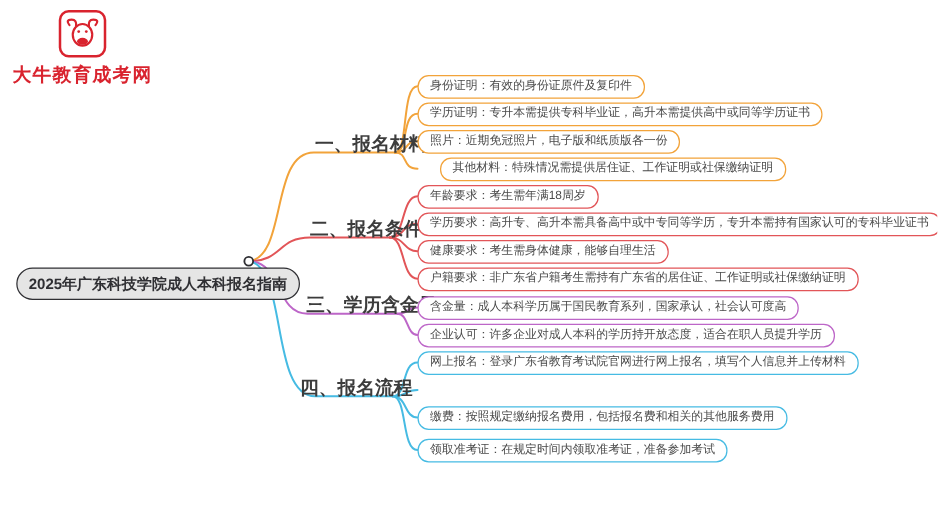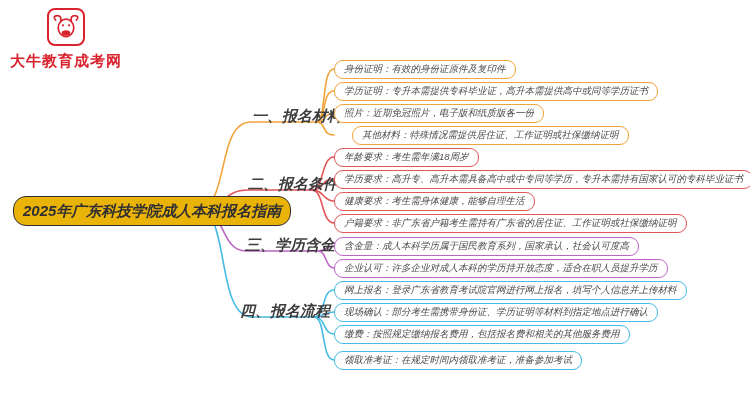--- a/index.html
+++ b/index.html
@@ -2,26 +2,26 @@
 <html><head>
 <meta charset="utf-8">
 <style>
   html,body{margin:0;padding:0;background:#fff;}
   .canvas{
     position:relative;width:750px;height:410px;background:#ffffff;
     font-family:"Liberation Sans","DejaVu Sans",sans-serif;overflow:hidden;
   }
   .links{position:absolute;left:0;top:0;width:750px;height:410px;}
   .links path{fill:none;stroke-width:1.6;stroke-linecap:round;}
-  .node{position:absolute;white-space:nowrap;font-style:italic;}
+  .node{position:absolute;white-space:nowrap;}
 
   .main-node{
-    left:13px;top:196px;
-    font-size:15px;font-weight:600;color:#2f2f33;
-    background:#eab308;border:1.5px solid #2f2f33;border-radius:13px;
+    left:13px;top:214px;
+    font-size:12px;font-weight:600;color:#2f2f33;
+    background:#e5e5e5;border:1.5px solid #2f2f33;border-radius:13px;
     padding:5px 9px;line-height:1.2;
   }
   .branch-label{
     font-size:15px;font-weight:600;color:#3c3c3c;line-height:1.2;
   }
   .leaf{
     font-size:9.5px;color:#4a4a4a;line-height:1.15;
     background:#fff;border:1px solid #999;border-radius:9px;
     padding:3px 9px;
   }
@@ -104,17 +104,16 @@
 
   <div class="node leaf c2" style="left:334px;top:148px">年龄要求：考生需年满18周岁</div>
   <div class="node leaf c2" style="left:334px;top:170px">学历要求：高升专、高升本需具备高中或中专同等学历，专升本需持有国家认可的专科毕业证书</div>
   <div class="node leaf c2" style="left:334px;top:192px">健康要求：考生需身体健康，能够自理生活</div>
   <div class="node leaf c2" style="left:334px;top:214px">户籍要求：非广东省户籍考生需持有广东省的居住证、工作证明或社保缴纳证明</div>
 
   <div class="node leaf c3" style="left:334px;top:237px">含金量：成人本科学历属于国民教育系列，国家承认，社会认可度高</div>
   <div class="node leaf c4" style="left:334px;top:281px">网上报名：登录广东省教育考试院官网进行网上报名，填写个人信息并上传材料</div>
 
   <div class="node leaf c3" style="left:334px;top:259px">企业认可：许多企业对成人本科的学历持开放态度，适合在职人员提升学历</div>
-  <div class="node leaf c4" style="left:334px;top:303px">现场确认：部分考生需携带身份证、学历证明等材料到指定地点进行确认</div>
   <div class="node leaf c4" style="left:334px;top:325px">缴费：按照规定缴纳报名费用，包括报名费和相关的其他服务费用</div>
   <div class="node leaf c4" style="left:334px;top:351px">领取准考证：在规定时间内领取准考证，准备参加考试</div>
 
 </div>
 
 </body></html>

